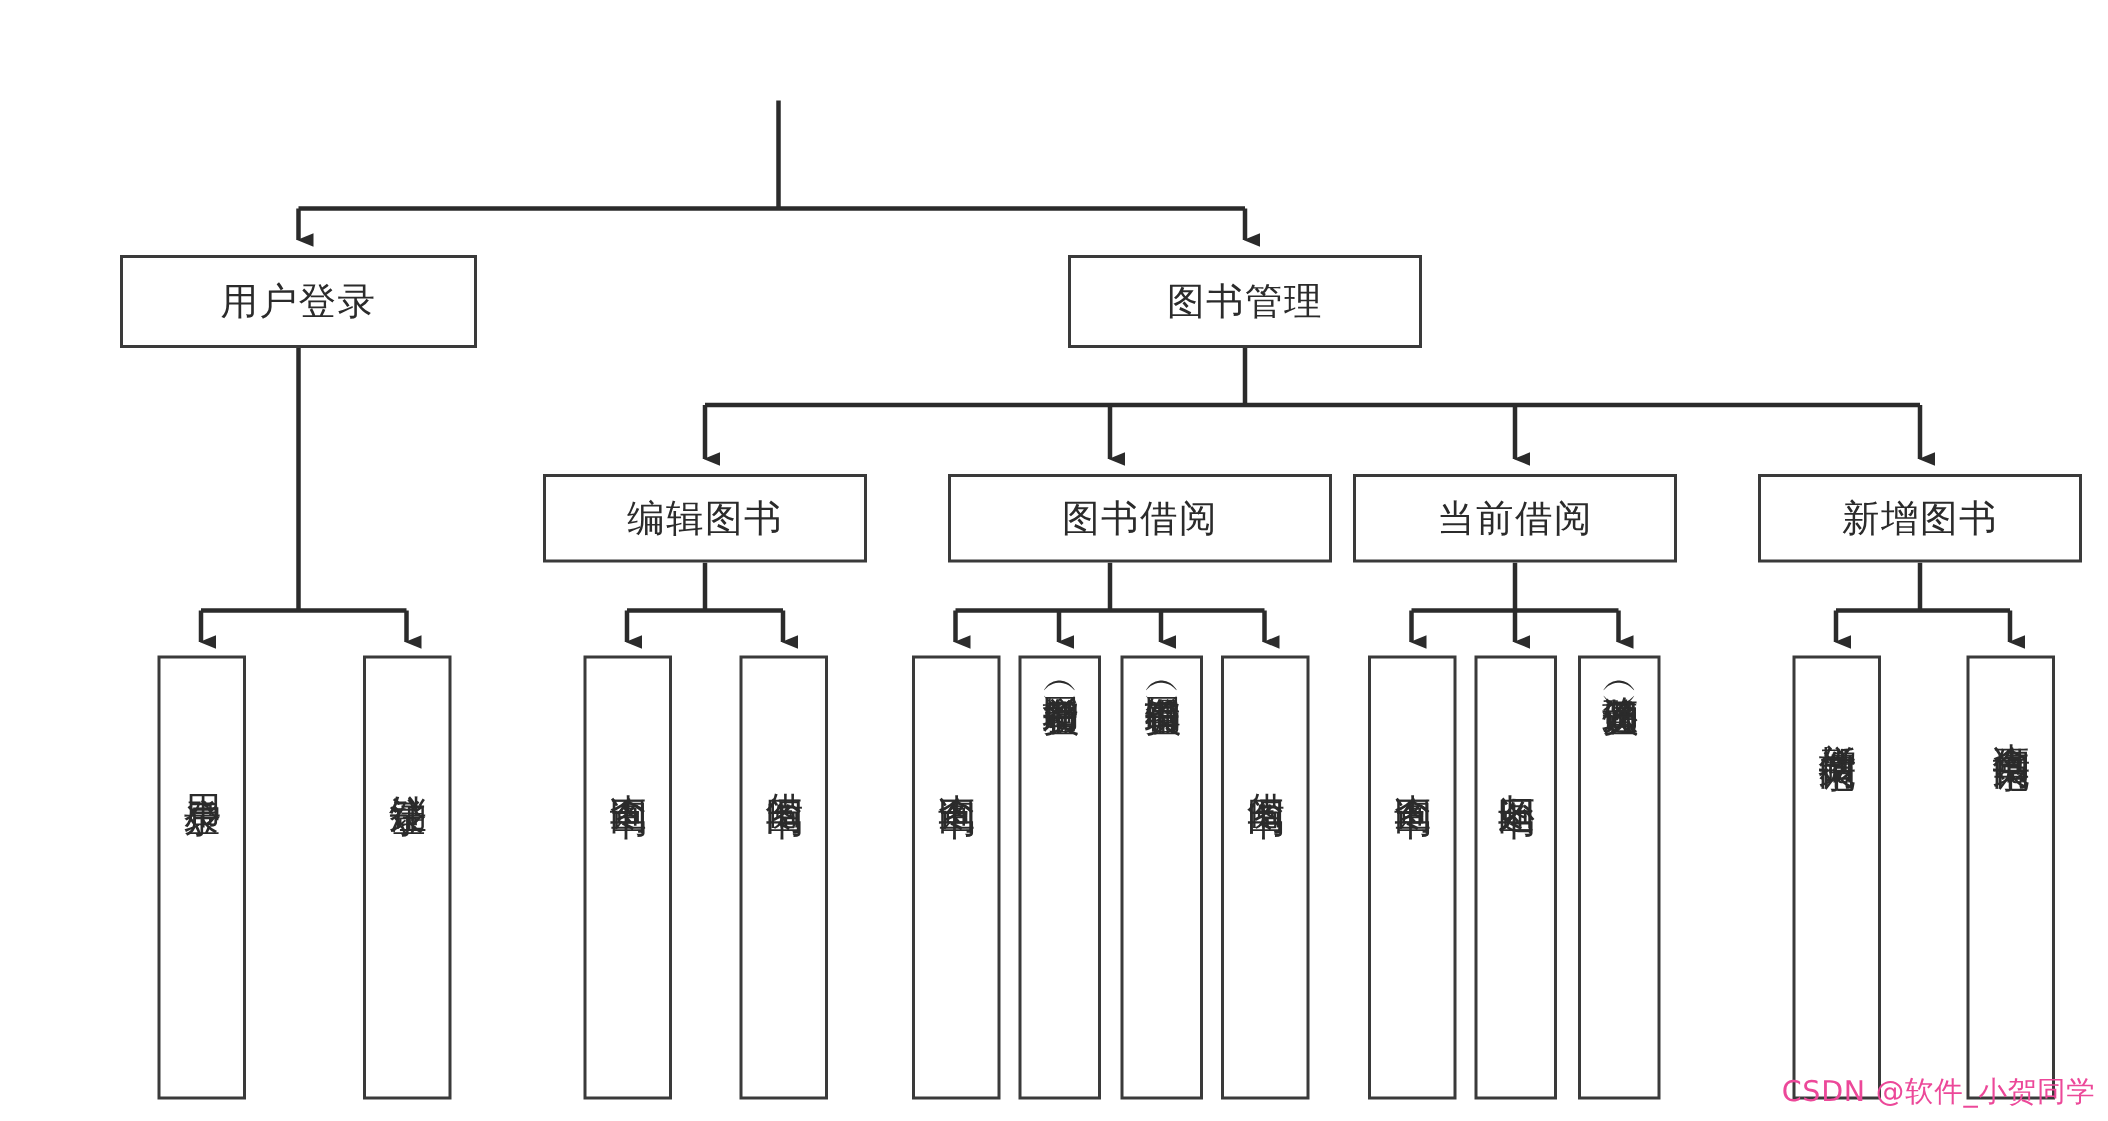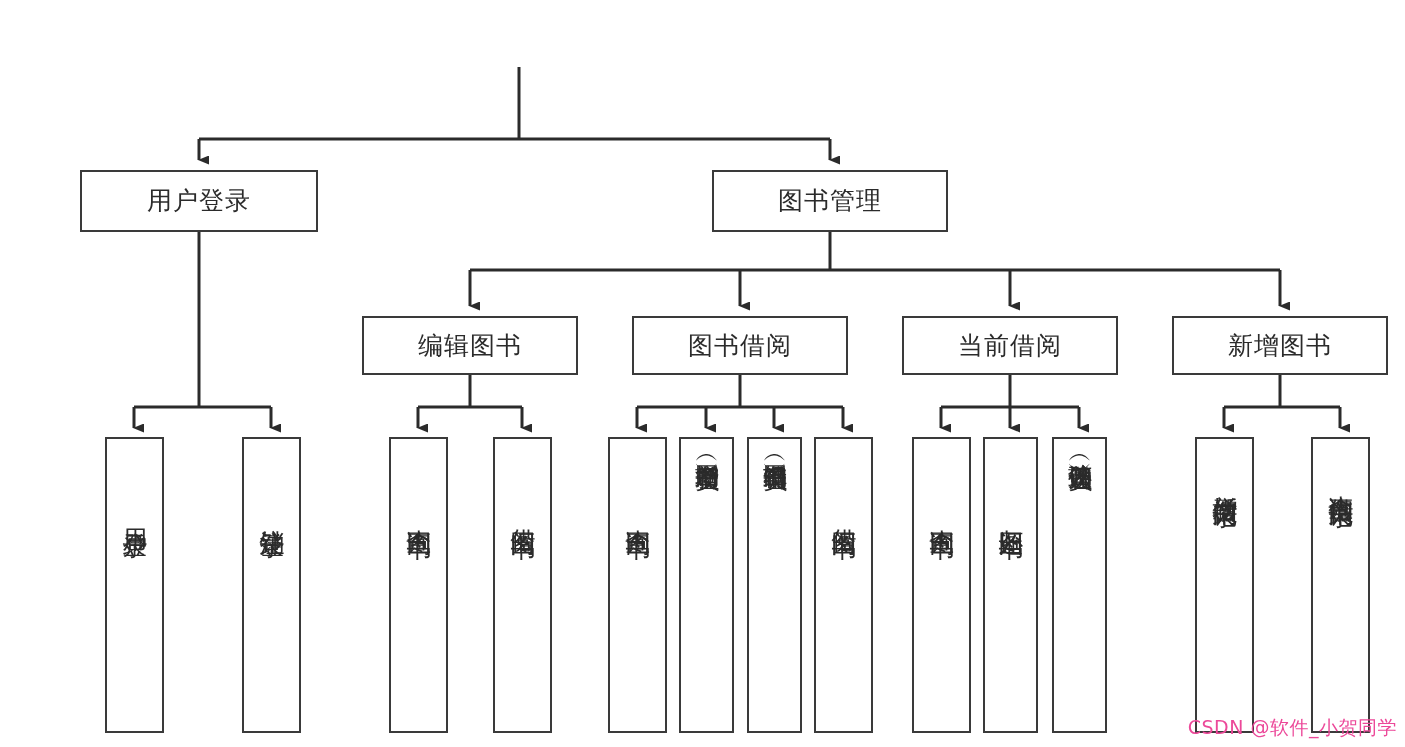--- a/index.html
+++ b/index.html
@@ -136,21 +136,21 @@
   </div>
 
   <div class="node horizontal" style="left:712px; top:170px; width:236px; height:62px;">
     <span>图书管理</span>
   </div>
 
   <div class="node horizontal" style="left:362px; top:316px; width:216px; height:59px;">
     <span>编辑图书</span>
   </div>
 
-  <div class="node horizontal" style="left:632px; top:316px; width:216px; height:59px;">
+  <div class="node horizontal" style="left:632px; top:316px; width:256px; height:59px;">
     <span>图书借阅</span>
   </div>
 
   <div class="node horizontal" style="left:902px; top:316px; width:216px; height:59px;text-align:center;">
     <span>当前借阅</span>
   </div>
 
   <div class="node horizontal" style="left:1172px; top:316px; width:216px; height:59px;">
     <span>新增图书</span>
   </div>

